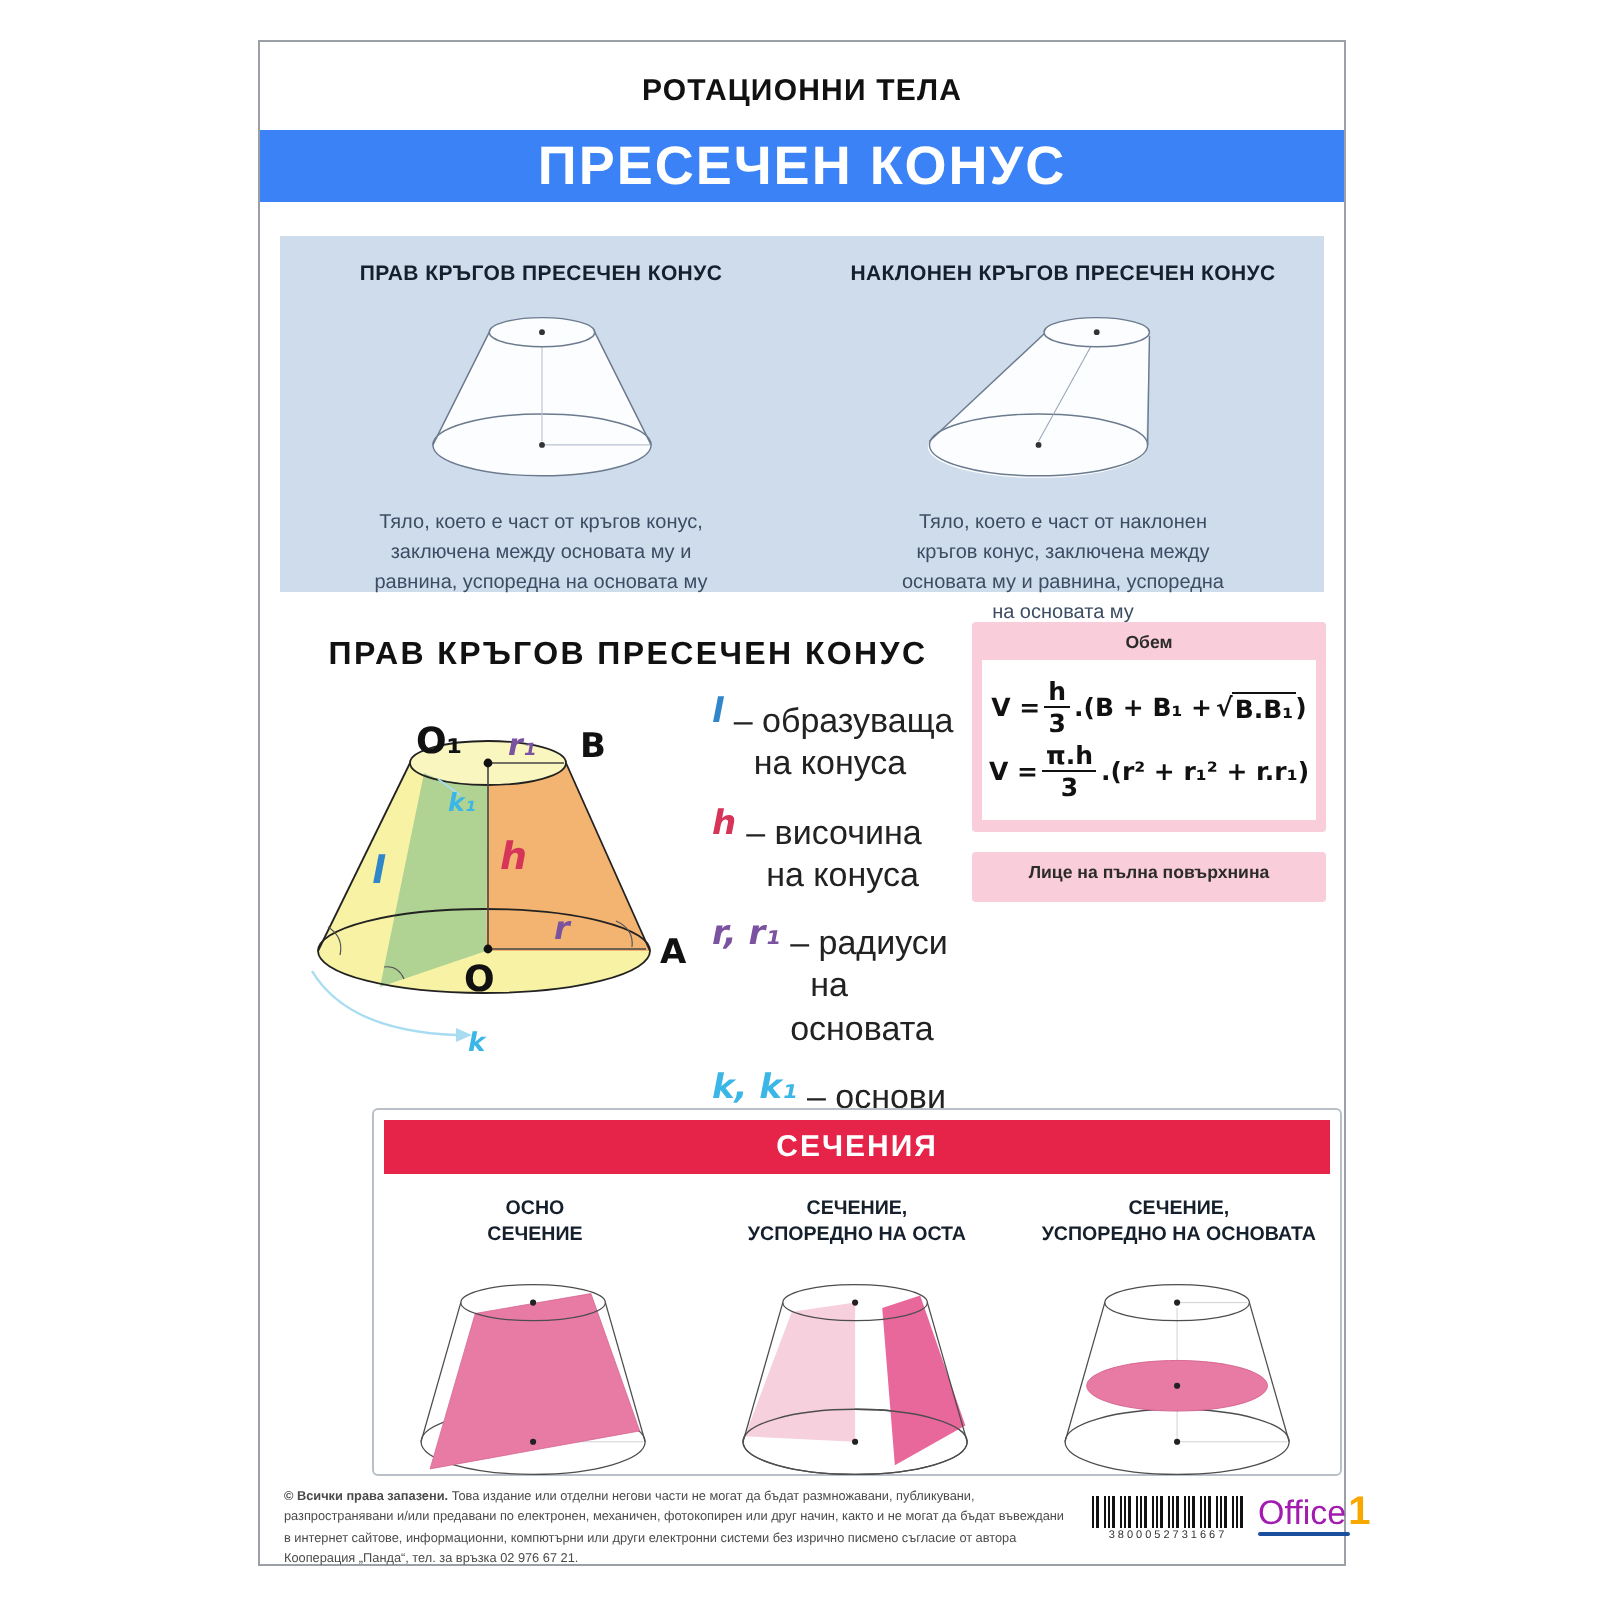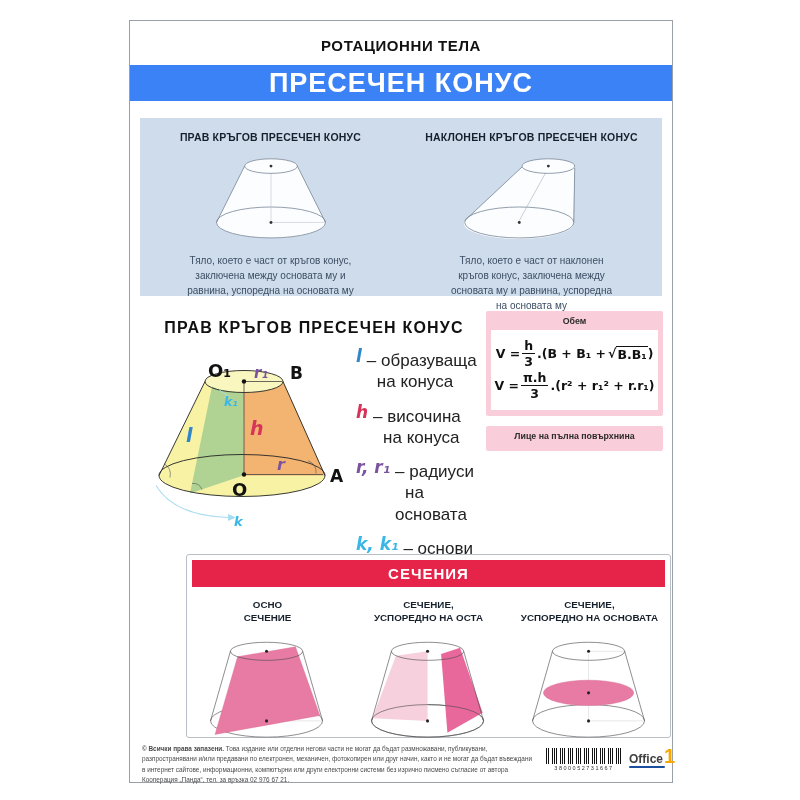--- a/index.html
+++ b/index.html
@@ -67,21 +67,21 @@
   .seccol svg{margin-top:2px;}
 
   
   .copy{top:723px;left:12px;width:394px;font-size:6.4px;color:#4a4a4a;line-height:1.6;}
   .copy .b{font-weight:bold;}
   .barcode{top:727px;left:416px;width:76px;text-align:center;}
   .barcode .stripes{height:16px;background:repeating-linear-gradient(to right,
     #111 0 1px,#fff 1px 2px,#111 2px 3.5px,#fff 3.5px 6px,#111 6px 6.8px,#fff 6.8px 8px);}
   .barcode .digits{font-size:5.5px;letter-spacing:1.5px;color:#333;margin-top:1px;}
   .logo{top:724px;left:499px;white-space:nowrap;}
-  .logo .w{font-weight:bold;font-size:12px;color:#404040;position:relative;}
+  .logo .w{font-weight:normal;font-size:17px;color:#a21caf;position:relative;}
   .logo .w::after{content:"";position:absolute;left:0;right:-2px;bottom:-2px;height:2px;
     background:#1c4e9e;border-radius:2px;}
   .logo .n{font-weight:bold;font-size:20px;color:#f7a800;margin-left:1px;}
 
   svg text{font-family:"DejaVu Sans","Liberation Sans",sans-serif;}
 </style>
 </head>
 <body>
 
 <div class="poster">

